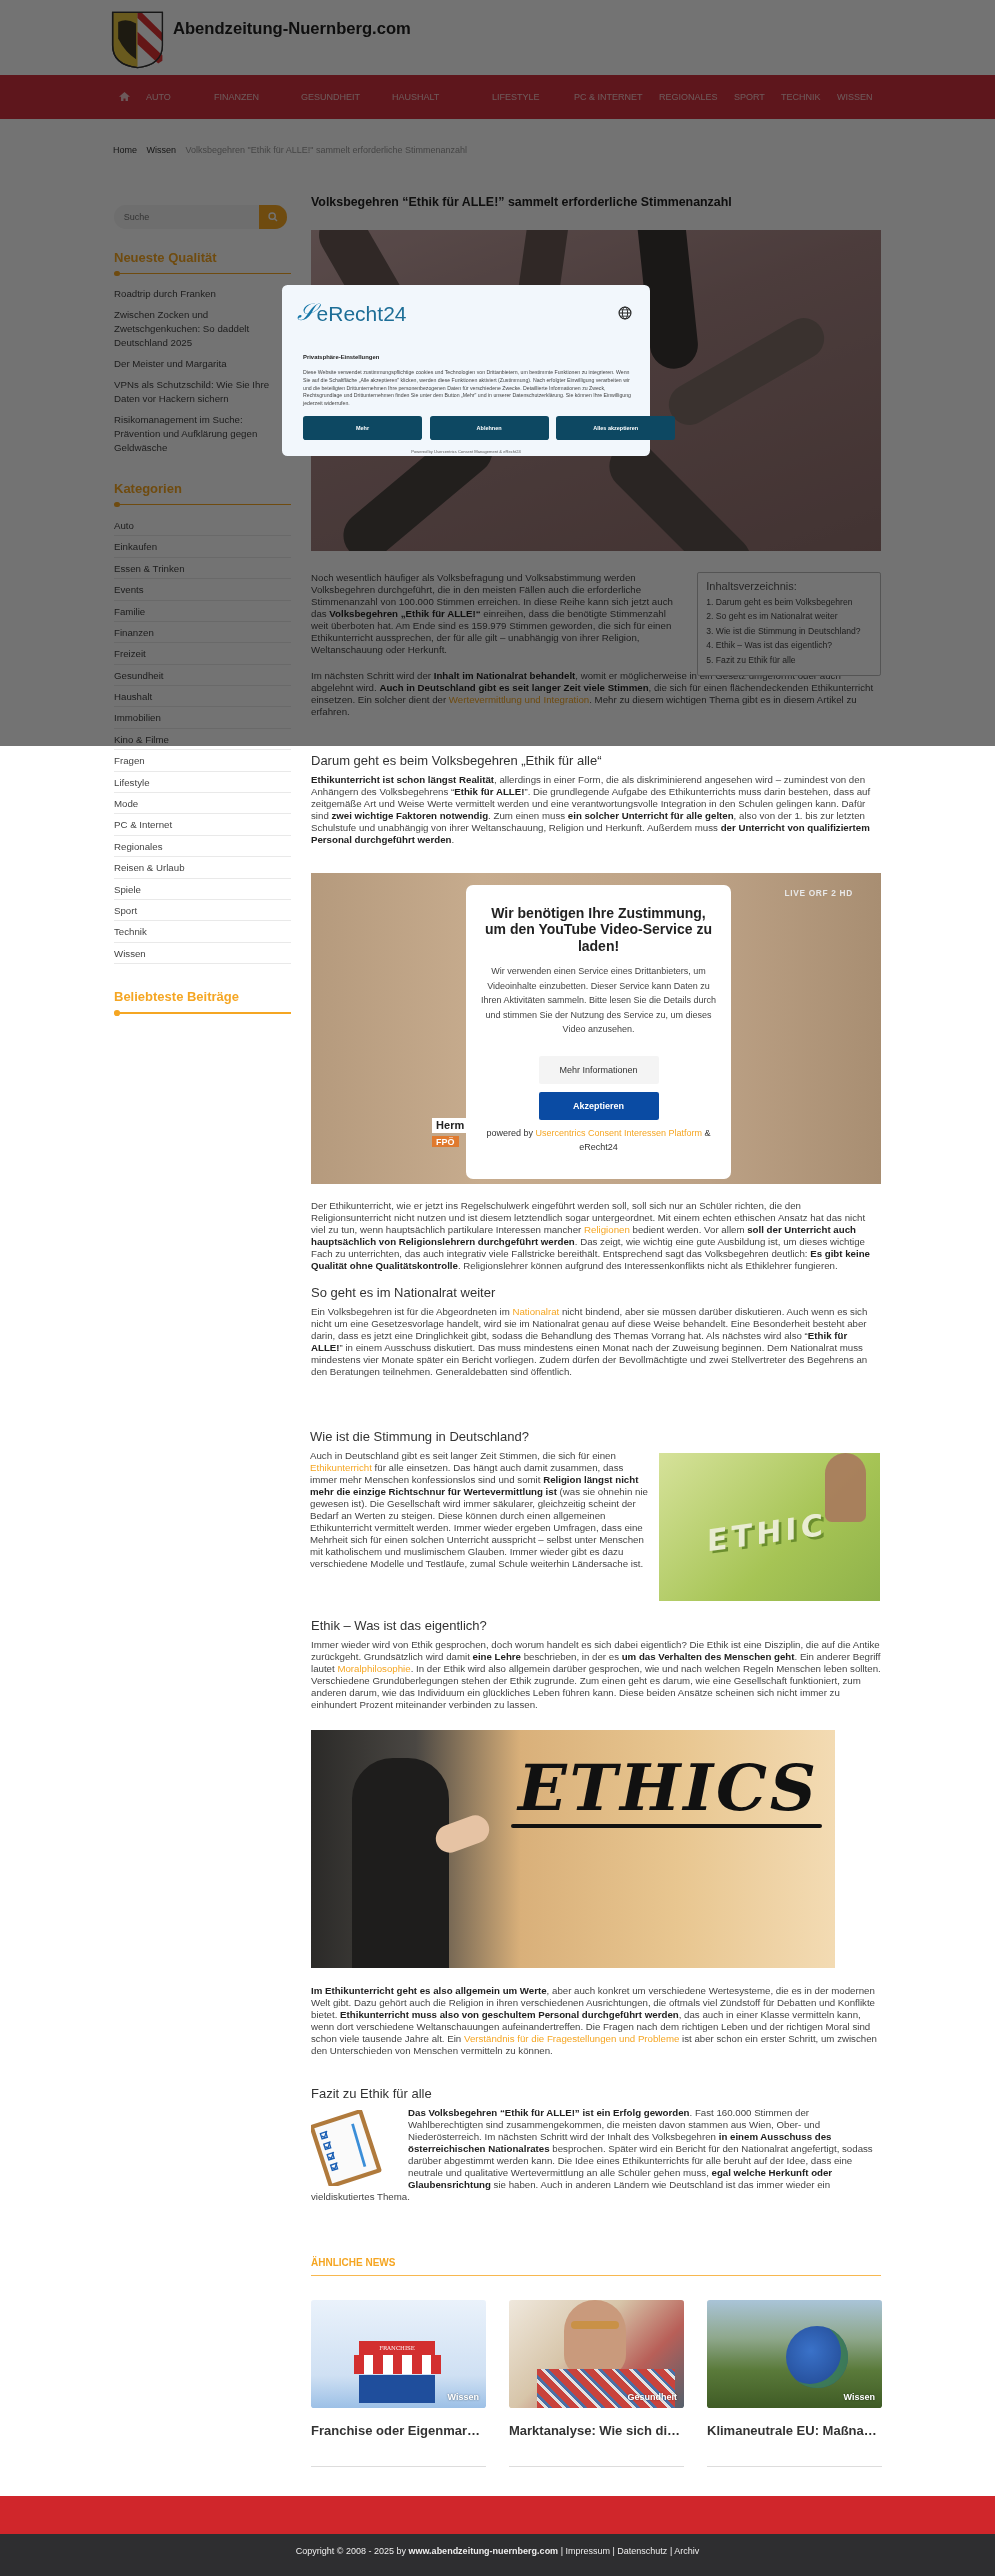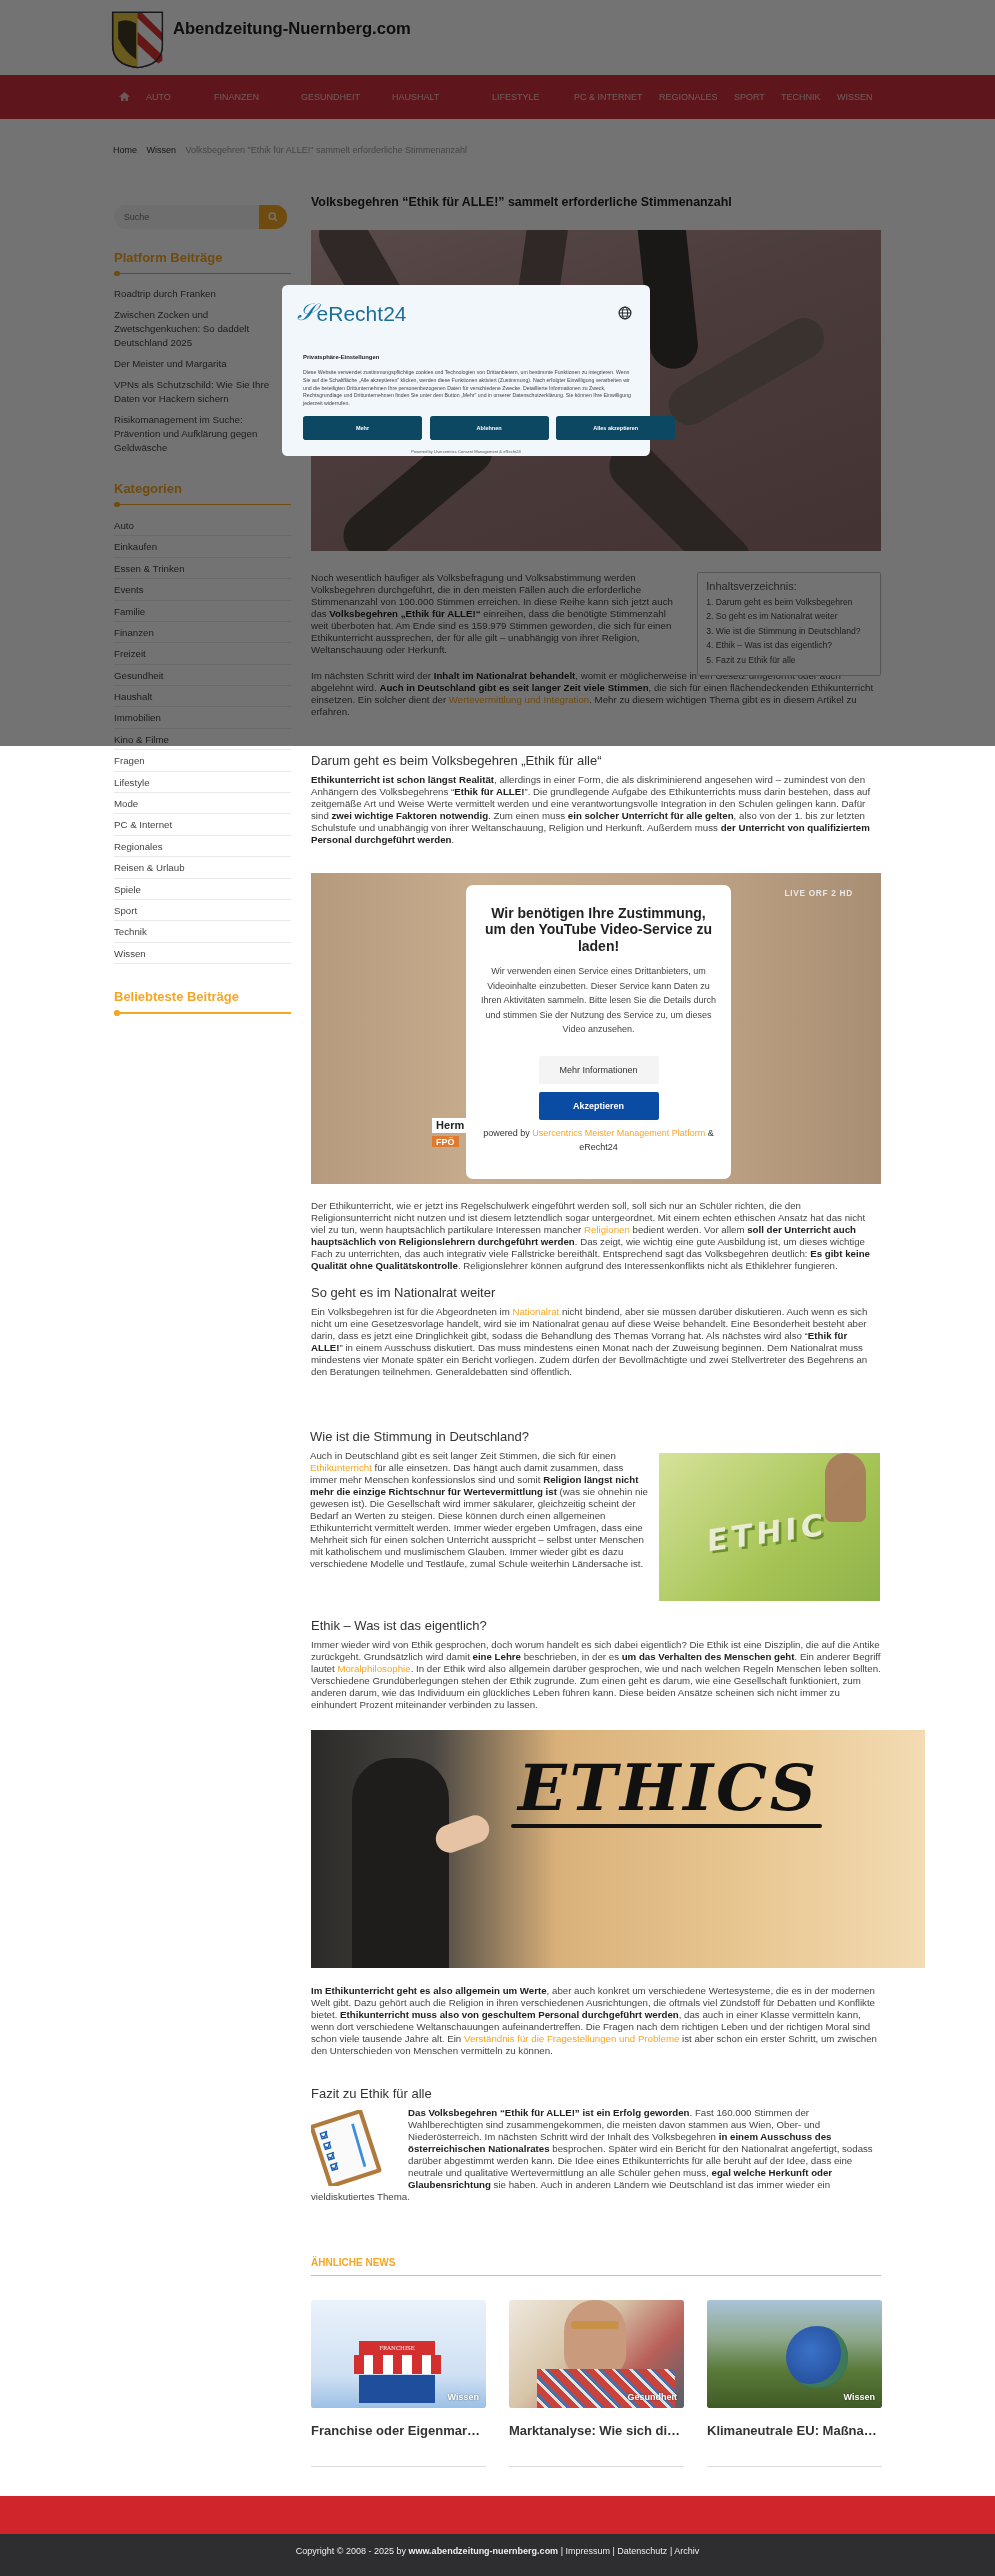--- a/index.html
+++ b/index.html
@@ -53,21 +53,21 @@
 .nameplate{position:absolute;left:121px;top:245px;background:#fff;font-weight:700;font-size:11px;padding:1.4px 4.1px;color:#222}
 .nameplate2{position:absolute;left:121px;top:263px;background:#e07a2e;font-weight:700;font-size:9px;padding:0.7px 4.1px;color:#fff}
 .yt-modal{position:absolute;left:155px;top:12.4px;width:265px;height:294px;background:#fff;border-radius:7px;text-align:center;padding:19.3px 14px 0}
 .yt-h{font-size:14px;font-weight:700;color:#222;line-height:16.6px}
 .yt-p{font-size:9px;color:#444;line-height:14.5px;margin-top:9.7px}
 .yt-more{display:block;margin:19.3px auto 0;width:120px;height:28px;background:#f4f4f4;border:0;font-size:9px;font-weight:400;color:#333;font-family:"Liberation Sans",sans-serif;border-radius:2.1px}
 .yt-accept{display:block;margin:8.3px auto 0;width:120px;height:28px;background:#0a4ba3;border:0;font-size:9px;font-weight:700;color:#fff;font-family:"Liberation Sans",sans-serif;border-radius:2.1px}
 .yt-powered{font-size:9px;color:#333;line-height:14.5px;margin-top:5.5px}
 
 .ethic-img{position:absolute;right:0;top:0;width:221px;height:148px;background:linear-gradient(135deg,#d6e29a,#a6c455 60%,#8fb24a);overflow:hidden}
-.ethics-board{width:614px;height:238px;background:linear-gradient(90deg,#2b2a28 0%,#4a4743 20%,#d9b07a 40%,#e8c690 70%,#f3dbb3 100%);position:relative;overflow:hidden}
+.ethics-board{width:524px;height:238px;background:linear-gradient(90deg,#2b2a28 0%,#4a4743 20%,#d9b07a 40%,#e8c690 70%,#f3dbb3 100%);position:relative;overflow:hidden}
 .ethics-word{position:absolute;left:207px;top:19.3px;font-family:"DejaVu Serif",serif;font-size:64px;font-style:italic;font-weight:700;color:#111;letter-spacing:2.8px}
 .ethics-line{position:absolute;left:200px;top:94px;width:311px;height:3.5px;background:#111;border-radius:2.1px}
 
 .related-title{font-size:10px;font-weight:700;color:#f5a623;text-transform:uppercase}
 .related-line{height:1.4px;background:#f5a623;margin-top:7px;opacity:.8}
 .cards{display:flex;gap:23px;margin-top:23.5px}
 .card{width:175px}
 .card-img{position:relative;width:175px;height:108px;border-radius:2.8px;overflow:hidden}
 .card-cat{position:absolute;right:7px;bottom:5.5px;color:#fff;font-weight:700;font-size:9px;text-shadow:0 0 2.1px rgba(0,0,0,.5)}
 .card-title{font-size:13px;font-weight:700;color:#333;margin-top:15px;white-space:nowrap;overflow:hidden;text-overflow:ellipsis}
@@ -130,21 +130,21 @@
   <div class="search-box">
     <input type="text" placeholder="Suche" style="">
     <div class="search-btn">
       <svg width="9.7" height="9.7" viewBox="0 0 14 14">
           <circle cx="6" cy="6" r="4.5" fill="none" stroke="#fff" stroke-width="2"></circle>
           <line x1="9.3" y1="9.3" x2="13" y2="13" stroke="#fff" stroke-width="2"></line>
         </svg>
     </div>
   </div>
 
-  <div class="widget-title">Platform Beiträge</div>
+  <div class="widget-title">Neueste Qualität</div>
   <div class="widget-line"></div>
   <div class="recent-list">
     <a class="recent-item" style="display:block">Roadtrip durch Franken</a>
     <a class="recent-item" style="display:block">Zwischen Zocken und Zwetschgenkuchen: So daddelt Deutschland 2025</a>
     <a class="recent-item" style="display:block">Der Meister und Margarita</a>
     <a class="recent-item" style="display:block">VPNs als Schutzschild: Wie Sie Ihre Daten vor Hackern sichern</a>
     <a class="recent-item" style="display:block">Risikomanagement im Suche: Prävention und Aufklärung gegen Geldwäsche</a>
   </div>
 
   <div class="widget-title" style="margin-top:26px">Kategorien</div>
@@ -210,21 +210,21 @@
 <div style="position:absolute;left:311px;top:873px">
   <div class="video">
     <div class="orf">LIVE ORF 2 HD</div>
     <div class="nameplate">Herm</div>
     <div class="nameplate2">FPÖ</div>
     <div class="yt-modal">
       <div class="yt-h">Wir benötigen Ihre Zustimmung, um den YouTube Video-Service zu laden!</div>
       <div class="yt-p">Wir verwenden einen Service eines Drittanbieters, um Videoinhalte einzubetten. Dieser Service kann Daten zu Ihren Aktivitäten sammeln. Bitte lesen Sie die Details durch und stimmen Sie der Nutzung des Service zu, um dieses Video anzusehen.</div>
       <button class="yt-more">Mehr Informationen</button>
       <button class="yt-accept">Akzeptieren</button>
-      <div class="yt-powered"><span>powered by </span><a class="orange">Usercentrics Meister Management Platform</a><span> &amp; eRecht24</span></div>
+      <div class="yt-powered"><span>powered by </span><a class="orange">Usercentrics Consent Interessen Platform</a><span> &amp; eRecht24</span></div>
     </div>
   </div>
 </div>
 
 <div style="position:absolute;left:311px;top:1200px;width:570px">
   <p class="txt"><span>Der Ethikunterricht, wie er jetzt ins Regelschulwerk eingeführt werden soll, soll sich nur an Schüler richten, die den Religionsunterricht nicht nutzen und ist diesem letztendlich sogar untergeordnet. Mit einem echten ethischen Ansatz hat das nicht viel zu tun, wenn hauptsächlich partikulare Interessen mancher </span><a class="orange">Religionen</a><span> bedient werden. Vor allem </span><b>soll der Unterricht auch hauptsächlich von Religionslehrern durchgeführt werden</b><span>. Das zeigt, wie wichtig eine gute Ausbildung ist, um dieses wichtige Fach zu unterrichten, das auch integrativ viele Fallstricke bereithält. Entsprechend sagt das Volksbegehren deutlich: </span><b>Es gibt keine Qualität ohne Qualitätskontrolle</b><span>. Religionslehrer können aufgrund des Interessenkonflikts nicht als Ethiklehrer fungieren.</span></p>
   <h2 class="sec" style="margin-top:12.4px">So geht es im Nationalrat weiter</h2>
   <p class="txt" style="margin-top:4.1px"><span>Ein Volksbegehren ist für die Abgeordneten im </span><a class="orange">Nationalrat</a><span> nicht bindend, aber sie müssen darüber diskutieren. Auch wenn es sich nicht um eine Gesetzesvorlage handelt, wird sie im Nationalrat genau auf diese Weise behandelt. Eine Besonderheit besteht aber darin, dass es jetzt eine Dringlichkeit gibt, sodass die Behandlung des Themas Vorrang hat. Als nächstes wird also “</span><b>Ethik für ALLE!</b><span>” in einem Ausschuss diskutiert. Das muss mindestens einen Monat nach der Zuweisung beginnen. Dem Nationalrat muss mindestens vier Monate später ein Bericht vorliegen. Zudem dürfen der Bevollmächtigte und zwei Stellvertreter des Begehrens an den Beratungen teilnehmen. Generaldebatten sind öffentlich.</span></p>
 </div>
 

